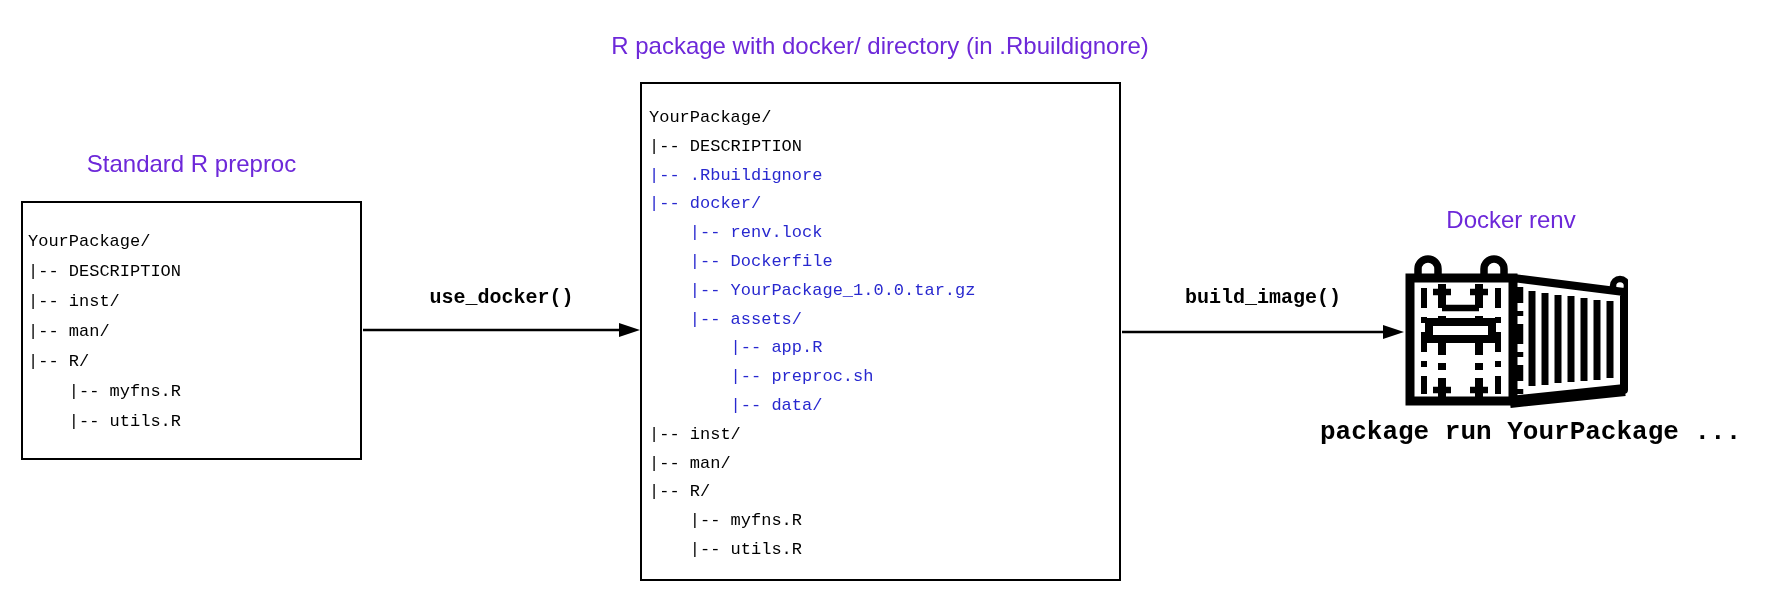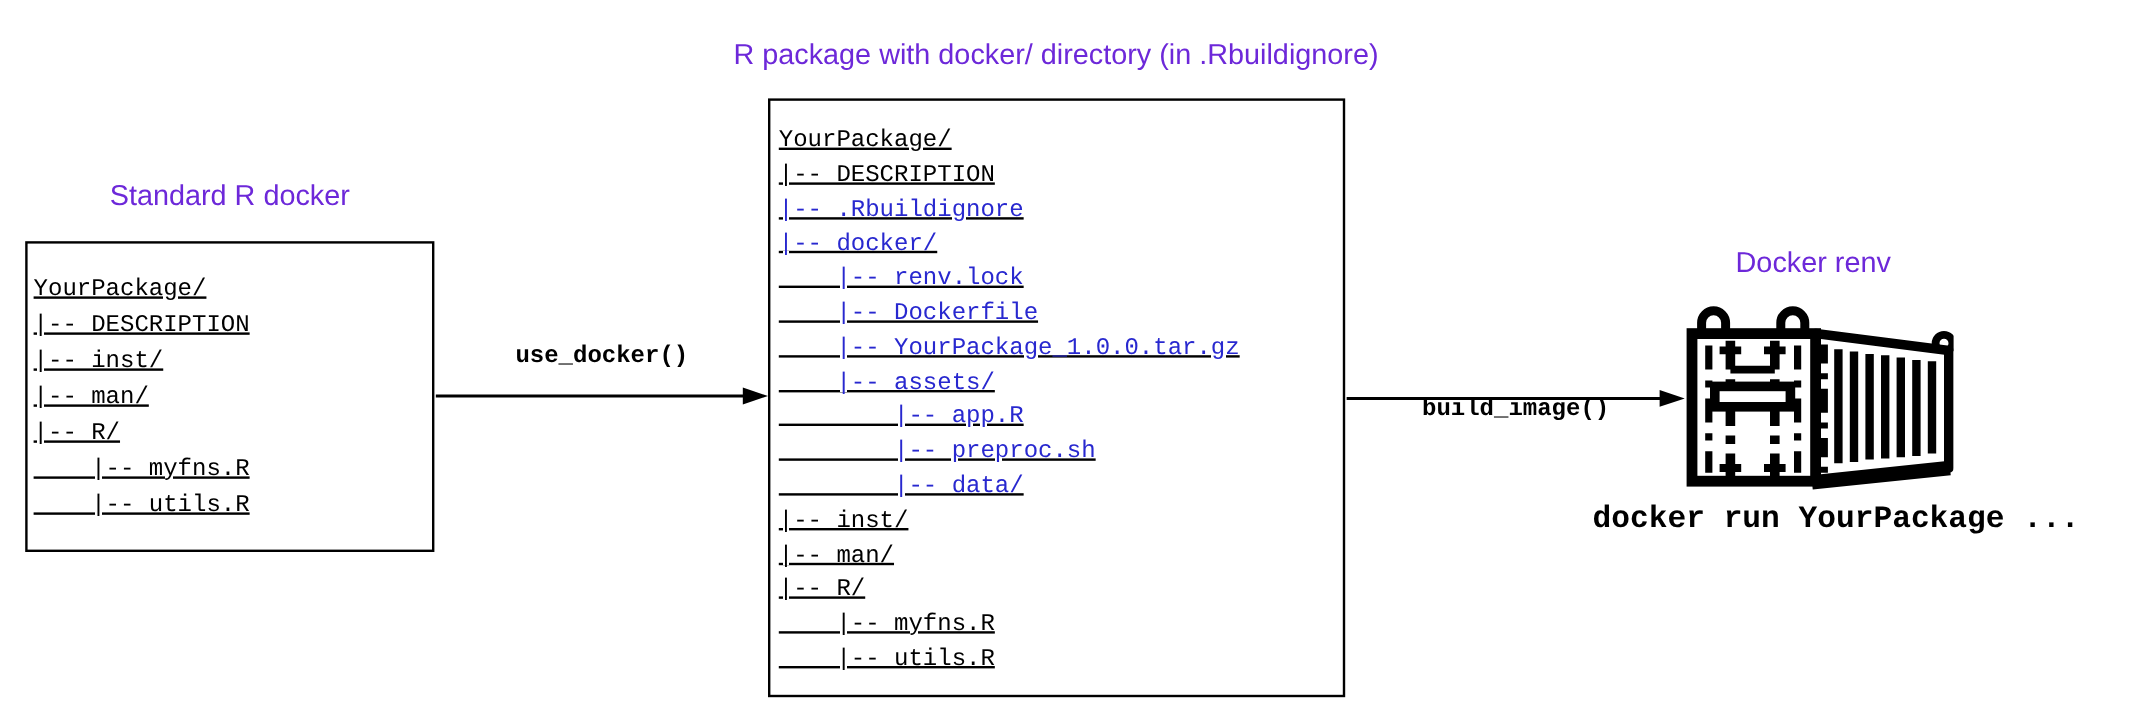--- a/index.html
+++ b/index.html
@@ -26,24 +26,23 @@
     white-space: nowrap;
   }
   .pkg-box {
     border: 2.5px solid #000;
     background: #fff;
     box-sizing: border-box;
   }
   pre.file-tree {
     margin: 0;
     font-family: "Liberation Mono", "DejaVu Sans Mono", monospace;
-    font-size: 20px;
+    font-size: 17px;
     color: #000;
     white-space: pre;
-    text-decoration: underline;
   }
   .tree-line { display: block; }
   .tree-line.blue { color: var(--blue, #2828cf); }
 
   #left-tree  { padding: 24px 0 0 5px;  line-height: 30px; }
   #mid-tree   { padding: 20px 0 0 7px;  line-height: 28.8px; }
 
   .fn-label {
     font-family: "Liberation Mono", "DejaVu Sans Mono", monospace;
     font-weight: bold;
@@ -60,40 +59,40 @@
     color: #000;
     white-space: nowrap;
   }
   svg { display: block; }
 </style>
 </head>
 <body>
 
 <div id="canvas">
 
-  <div class="abs node-title" style="left:21px; top:150px; width:341px;">Standard R docker</div>
+  <div class="abs node-title" style="left:21px; top:150px; width:341px;">Standard R preproc</div>
 
   <div class="abs pkg-box" style="left:21px; top:201px; width:341px; height:259px;">
     <pre class="file-tree" id="left-tree"><span class="tree-line">YourPackage/</span><span class="tree-line">|-- DESCRIPTION</span><span class="tree-line">|-- inst/</span><span class="tree-line">|-- man/</span><span class="tree-line">|-- R/</span><span class="tree-line">    |-- myfns.R</span><span class="tree-line">    |-- utils.R</span></pre>
   </div>
 
   <div class="abs fn-label" style="left:363px; top:286px; width:277px;">use_docker()</div>
 
   <svg class="abs" style="left:363px; top:320px;" width="277" height="20" viewBox="0 0 277 20">
     <line x1="0" y1="10" x2="258" y2="10" stroke="#000" stroke-width="2.5"></line>
     <polygon points="256,3 277,10 256,17" fill="#000"></polygon>
   </svg>
 
   <div class="abs node-title" style="left:590px; top:32px; width:580px;">R package with docker/ directory (in .Rbuildignore)</div>
 
   <div class="abs pkg-box" style="left:640px; top:82px; width:481px; height:499px;">
     <pre class="file-tree" id="mid-tree"><span class="tree-line">YourPackage/</span><span class="tree-line">|-- DESCRIPTION</span><span class="tree-line blue">|-- .Rbuildignore</span><span class="tree-line blue">|-- docker/</span><span class="tree-line blue">    |-- renv.lock</span><span class="tree-line blue">    |-- Dockerfile</span><span class="tree-line blue">    |-- YourPackage_1.0.0.tar.gz</span><span class="tree-line blue">    |-- assets/</span><span class="tree-line blue">        |-- app.R</span><span class="tree-line blue">        |-- preproc.sh</span><span class="tree-line blue">        |-- data/</span><span class="tree-line">|-- inst/</span><span class="tree-line">|-- man/</span><span class="tree-line">|-- R/</span><span class="tree-line">    |-- myfns.R</span><span class="tree-line">    |-- utils.R</span></pre>
   </div>
 
-  <div class="abs fn-label" style="left:1122px; top:286px; width:282px;margin-top:44px;">build_image()</div>
+  <div class="abs fn-label" style="left:1122px; top:286px; width:282px;">build_image()</div>
 
   <svg class="abs" style="left:1122px; top:322px;" width="282" height="20" viewBox="0 0 282 20">
     <line x1="0" y1="10" x2="263" y2="10" stroke="#000" stroke-width="2.5"></line>
     <polygon points="261,3 282,10 261,17" fill="#000"></polygon>
   </svg>
 
   <div class="abs node-title" style="left:1396px; top:206px; width:230px;">Docker renv</div>
 
   <svg class="abs" style="left:1400px; top:252px;" width="228" height="158" viewBox="0 0 228 158">
 
@@ -123,15 +122,15 @@
     <line x1="42" y1="32" x2="42" y2="146" stroke="#000" stroke-width="8" stroke-dasharray="24 8 7 8"></line>
     <line x1="79" y1="32" x2="79" y2="146" stroke="#000" stroke-width="8" stroke-dasharray="24 8 7 8"></line>
     <line x1="33" y1="40" x2="51" y2="40" stroke="#000" stroke-width="6.5"></line>
     <line x1="70" y1="40" x2="88" y2="40" stroke="#000" stroke-width="6.5"></line>
     <line x1="42" y1="56" x2="79" y2="56" stroke="#000" stroke-width="6.5"></line>
     <line x1="33" y1="138" x2="51" y2="138" stroke="#000" stroke-width="6.5"></line>
     <line x1="70" y1="138" x2="88" y2="138" stroke="#000" stroke-width="6.5"></line>
     <rect x="29" y="70" width="63" height="17" fill="#fff" stroke="#000" stroke-width="8"></rect>
   </svg>
 
-  <div class="abs caption" style="left:1320px; top:417px; width:420px;">docker run YourPackage ...</div>
+  <div class="abs caption" style="left:1320px; top:417px; width:420px;">package run YourPackage ...</div>
 
 </div>
 
 </body></html>

